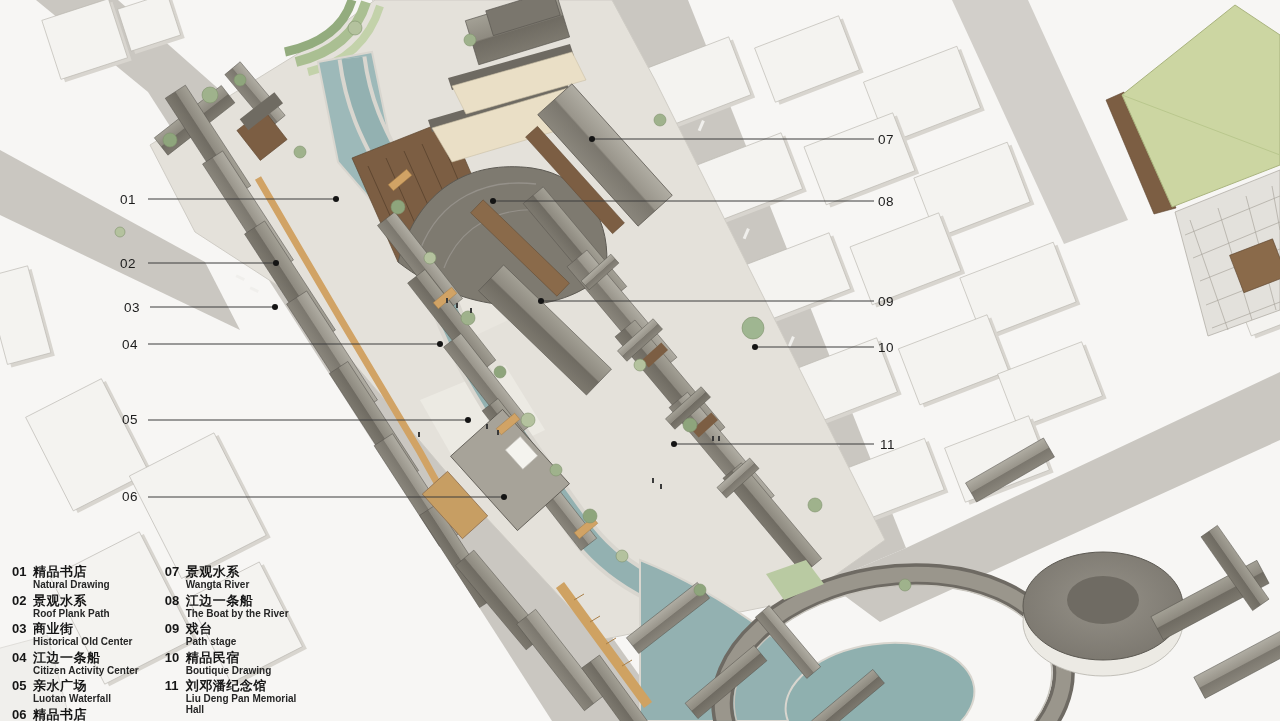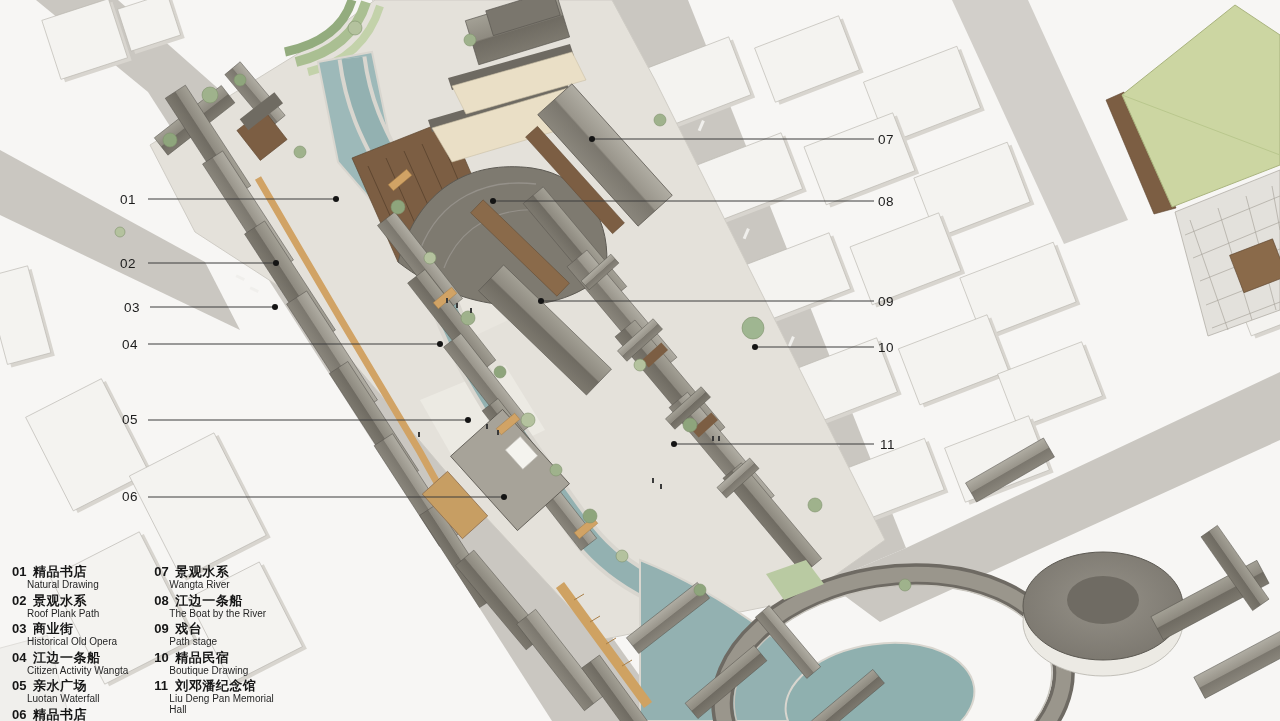--- a/index.html
+++ b/index.html
@@ -9,22 +9,22 @@
   .scene{position:absolute;left:0;top:0;}
   .overlay{position:absolute;left:0;top:0;pointer-events:none;}
   .callout-num{position:absolute;font-size:13.5px;font-weight:500;color:#1c1c1c;
                letter-spacing:.6px;line-height:15px;}
   .legend{position:absolute;left:12px;top:565px;display:flex;gap:26px;color:#161616;}
   .legend-col{display:flex;flex-direction:column;}
   .legend-item{margin-bottom:3px;}
   .legend-line1{display:flex;align-items:baseline;font-weight:700;font-size:13px;line-height:13px;}
   .legend-line1 .num{width:21px;flex:none;font-weight:700;}
   .legend-line1 .zh{font-weight:700;letter-spacing:.5px;}
-  .legend-en{margin-left:15px;font-size:10px;line-height:10.5px;margin-top:2px;
-             font-weight:400;color:#262626;max-width:112px;}
+  .legend-en{margin-left:21px;font-size:10px;line-height:10.5px;margin-top:2px;
+             font-weight:700;color:#262626;max-width:112px;}
 </style>
 </head>
 <body>
 
 <div class="canvas">
 
   <svg class="scene" width="1280" height="721" viewBox="0 0 1280 721">
     <defs>
       <linearGradient id="roofD" x1="0" y1="0" x2="0" y2="1">
         <stop offset="0" stop-color="#a3a095"></stop>
@@ -510,28 +510,28 @@
             <span class="num">02</span>
             <span class="zh">景观水系</span>
           </div>
         <div class="legend-en">Roof Plank Path</div>
       </div>
       <div class="legend-item">
         <div class="legend-line1">
             <span class="num">03</span>
             <span class="zh">商业街</span>
           </div>
-        <div class="legend-en">Historical Old Opera</div>
+        <div class="legend-en">Historical Old Center</div>
       </div>
       <div class="legend-item">
         <div class="legend-line1">
             <span class="num">04</span>
             <span class="zh">江边一条船</span>
           </div>
-        <div class="legend-en">Citizen Activity Wangta</div>
+        <div class="legend-en">Citizen Activity Center</div>
       </div>
       <div class="legend-item">
         <div class="legend-line1">
             <span class="num">05</span>
             <span class="zh">亲水广场</span>
           </div>
         <div class="legend-en">Luotan Waterfall</div>
       </div>
       <div class="legend-item">
         <div class="legend-line1">

